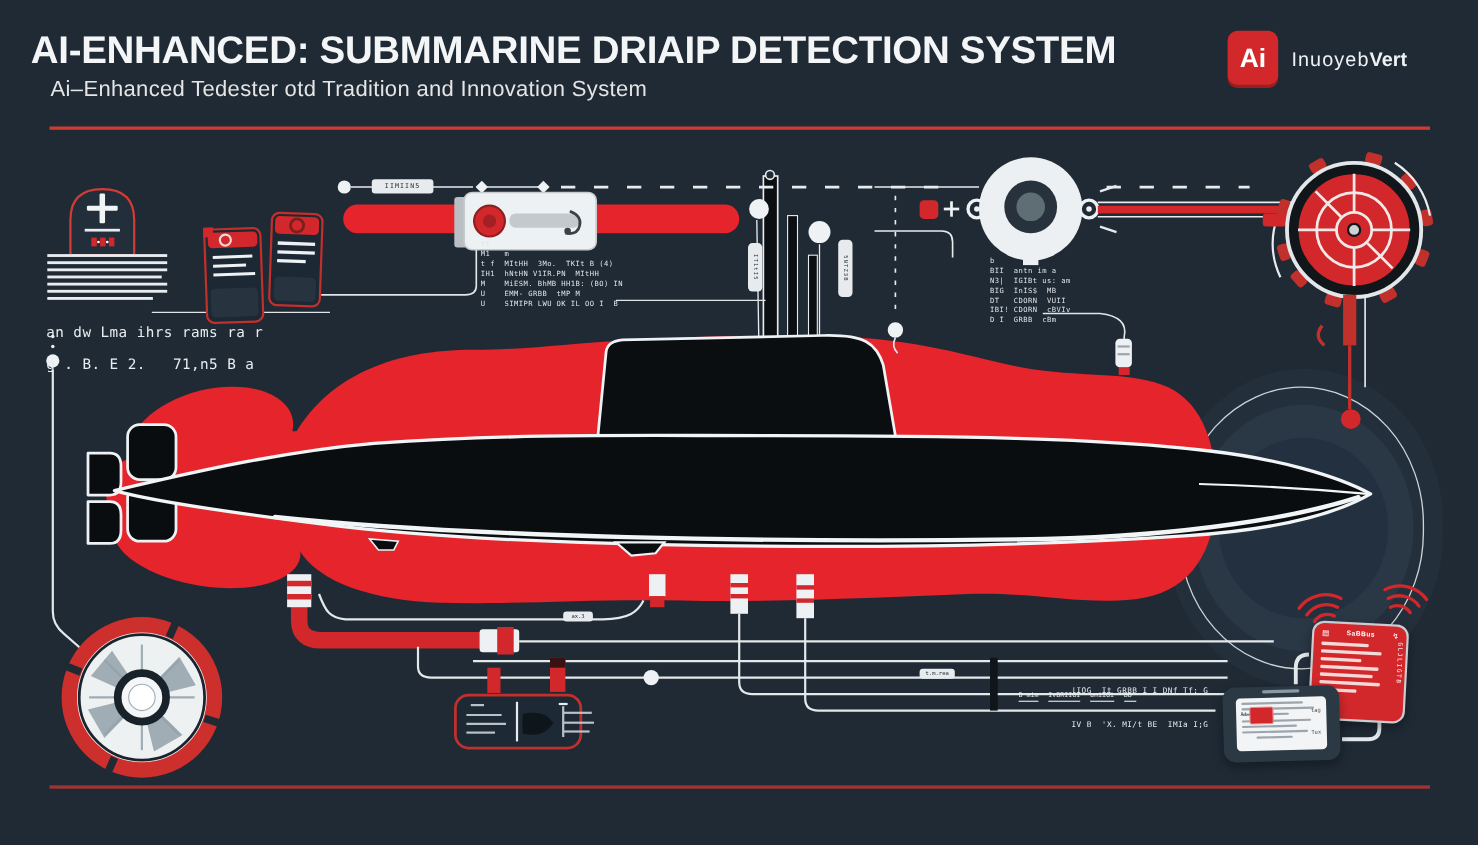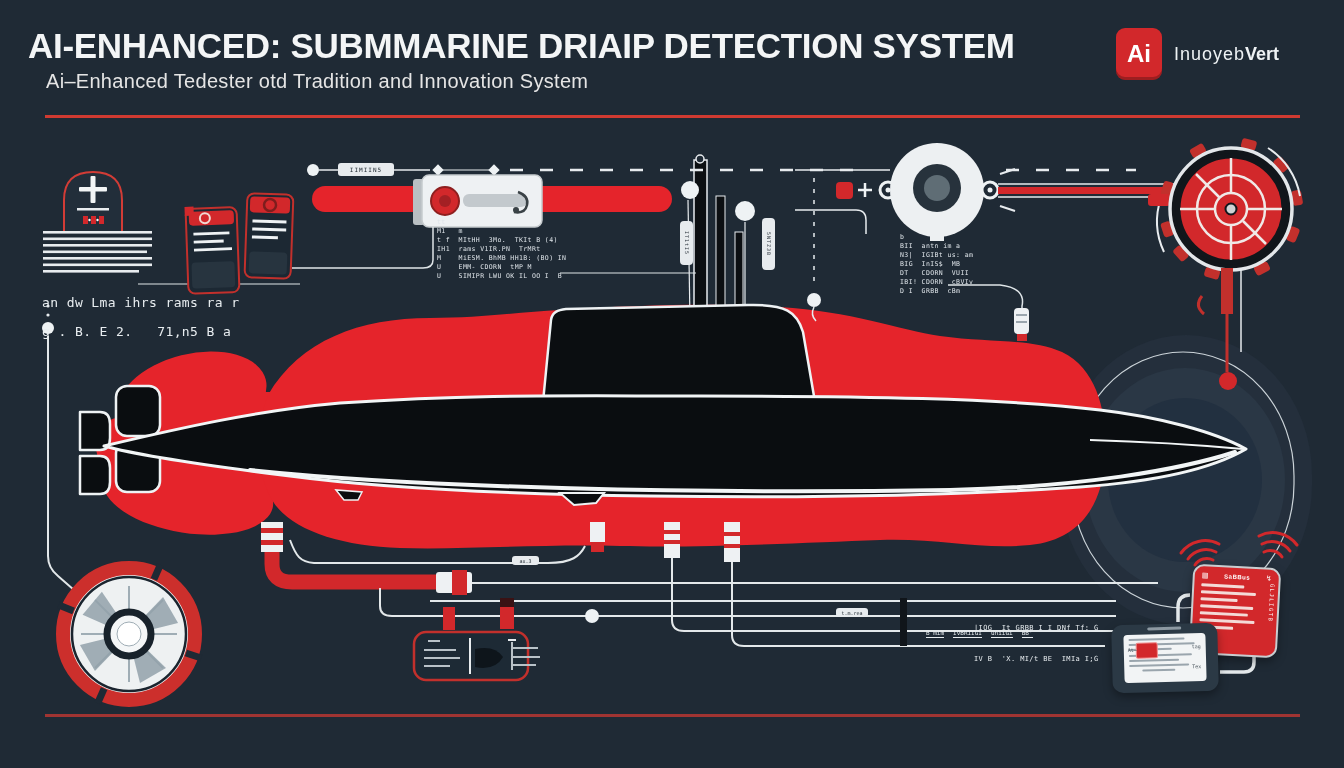--- a/index.html
+++ b/index.html
@@ -358,21 +358,21 @@
 <div id="title" class="abs">AI-ENHANCED: SUBMMARINE DRIAIP DETECTION SYSTEM</div>
 <div id="subtitle" class="abs">Ai–Enhanced Tedester otd Tradition and Innovation System</div>
 <div id="top-divider" class="abs"></div>
 <div id="bottom-divider" class="abs"></div>
 
 <div id="logo" class="abs">
   <div class="badge">Ai</div>
   <div class="name"><span class="light">Inuoyeb</span><span class="bold">Vert</span></div>
 </div>
 
-<div id="spec-a" class="abs microtext"><div>tt</div><div>M1   m</div><div>t f  MItHH  3Mo.  TKIt B (4)</div><div>IH1  rams V1IR.PN  TrMRt</div><div>M    MiESM. BhMB HH1B: (BO) IN</div><div>U    EMM- CDORN  tMP M</div><div>U    SIMIPR LWU OK IL OO I  B</div></div>
+<div id="spec-a" class="abs microtext"><div>tt</div><div>M1   m</div><div>t f  MItHH  3Mo.  TKIt B (4)</div><div>IH1  hNtHN V1IR.PN  MItHH</div><div>M    MiESM. BhMB HH1B: (BO) IN</div><div>U    EMM- GRBB  tMP M</div><div>U    SIMIPR LWU OK IL OO I  B</div></div>
 <div id="spec-b" class="abs microtext"><div>b</div><div>BII  antn im a</div><div>N3|  IGIBt us: am</div><div>BIG  InIS$  MB</div><div>DT   CDORN  VUII</div><div>IBI! CDORN  cBVIv</div><div>D I  GRBB  cBm</div></div>
 
 <div id="tomb-note" class="abs microtext">
   <div>an dw Lma ihrs rams ra r</div>
   <div>g . B. E 2.   71,n5 B a</div>
 </div>
 
 <div id="readout" class="abs microtext">
   <div>|IQG  It GRBB I I DNf Tf; G</div>
   <div>IV B  'X. MI/t BE  IMIa I;G</div>

